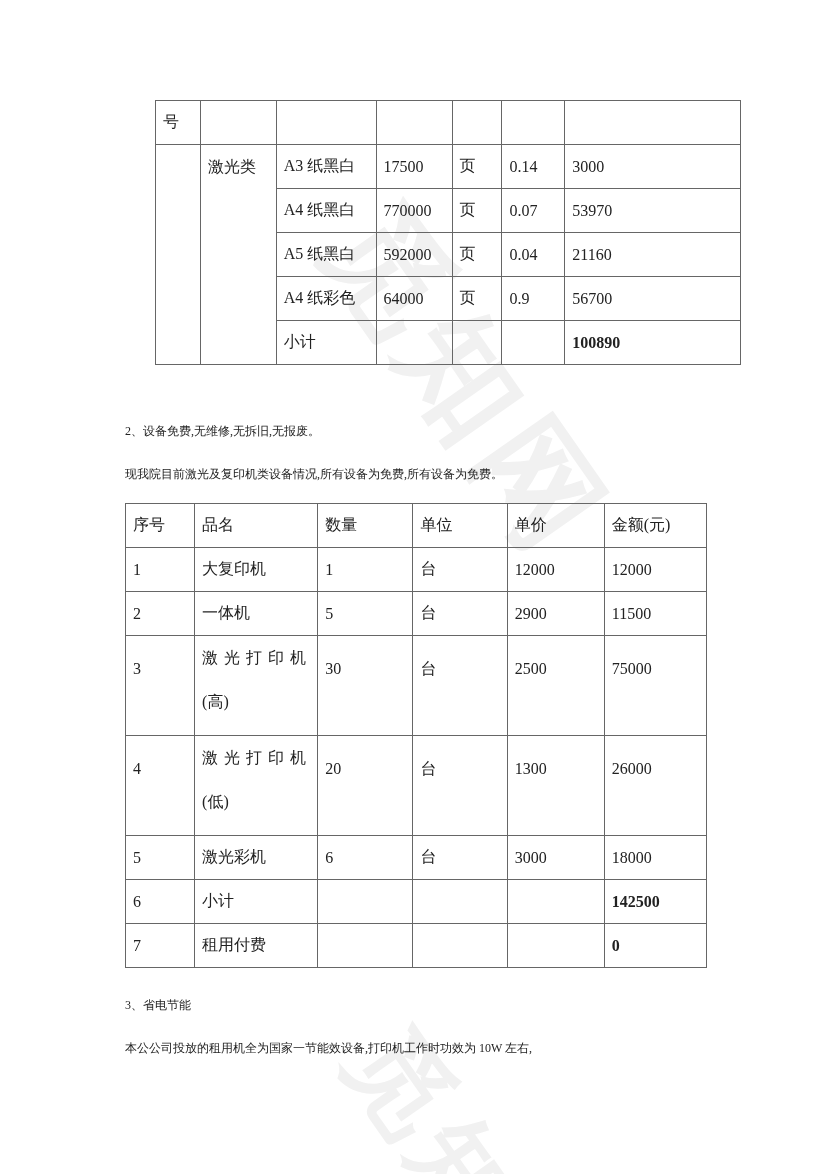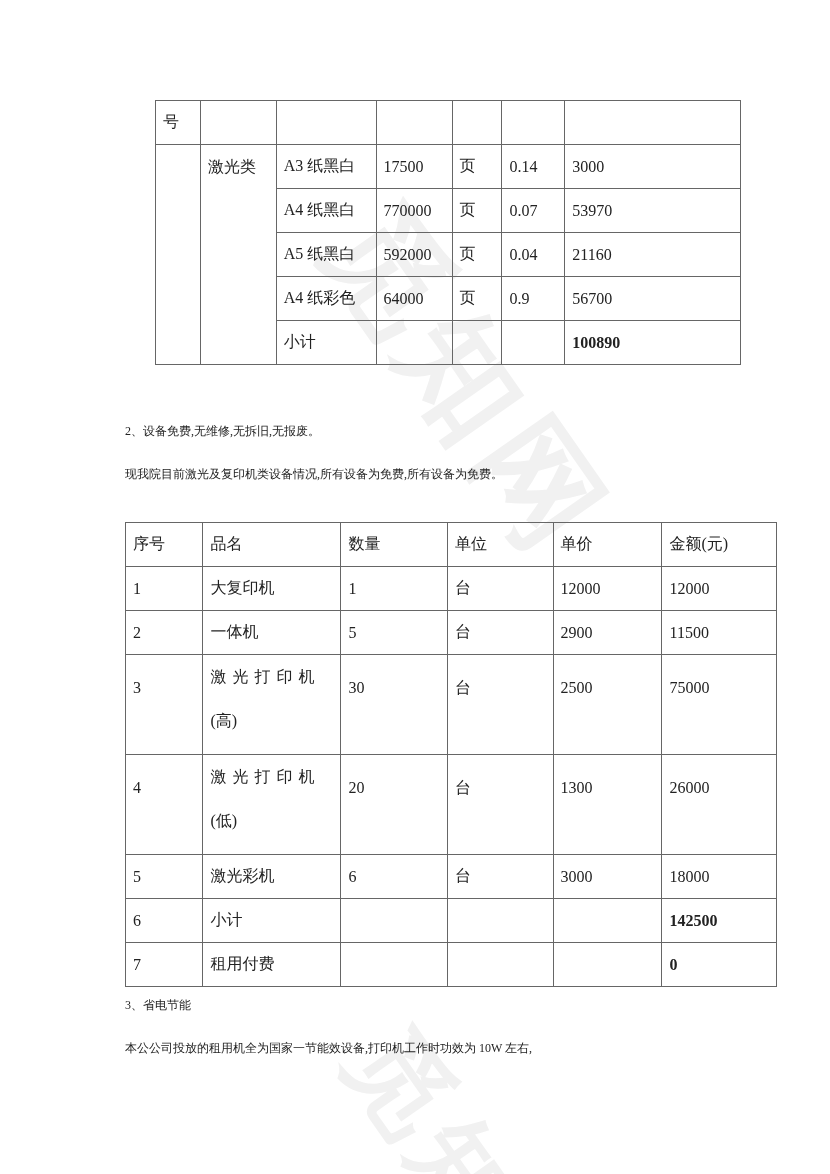--- a/index.html
+++ b/index.html
@@ -11,21 +11,21 @@
     position: absolute; color: #f1f1f1; font-family: "DejaVu Sans", sans-serif;
     font-weight: bold; font-size: 120px; transform: rotate(55deg); white-space: nowrap;
     pointer-events: none; z-index: 0; letter-spacing: 10px;
   }
   .wm1 { left: 270px; top: 300px; }
   .wm2 { left: 300px; top: 1110px; font-size: 100px; }
   table { position: absolute; border-collapse: collapse; z-index: 1; }
   td { border: 1.4px solid #666; padding: 0 0 0 7px; font-size: 16px; vertical-align: middle; }
   .t1 { left: 155px; top: 100px; width: 586px; }
   .t1 td { height: 43px; }
-  .t2 { left: 125px; top: 522px; width: 652px; }
+  .t2 { left: 125px; top: 503px; width: 582px; }
   .t2 td { height: 43px; }
   .t2 td.tall { height: 88px; vertical-align: top; padding-top: 11px; line-height: 44px; }
   .t2 td.tall .lbl { display: block; line-height: 22px; margin-top: 0; }
   .bold { font-weight: bold; }
   .top { vertical-align: top; padding-top: 12px; }
   .spaced { letter-spacing: 6px; }
   .para { position: absolute; left: 125px; font-size: 12px; z-index: 1; white-space: nowrap; }
 </style>
 </head>
 <body>

